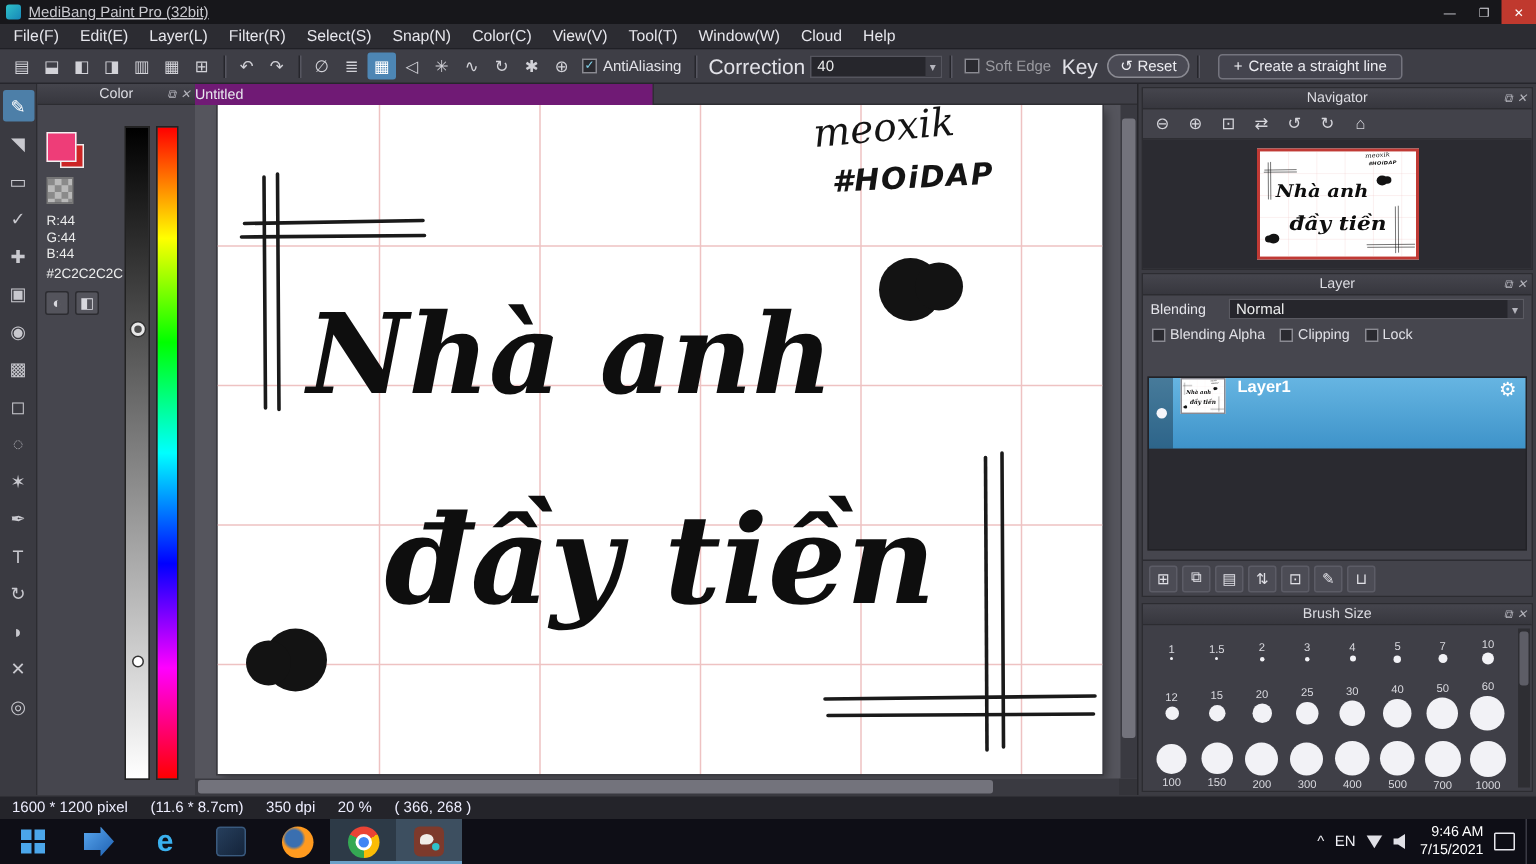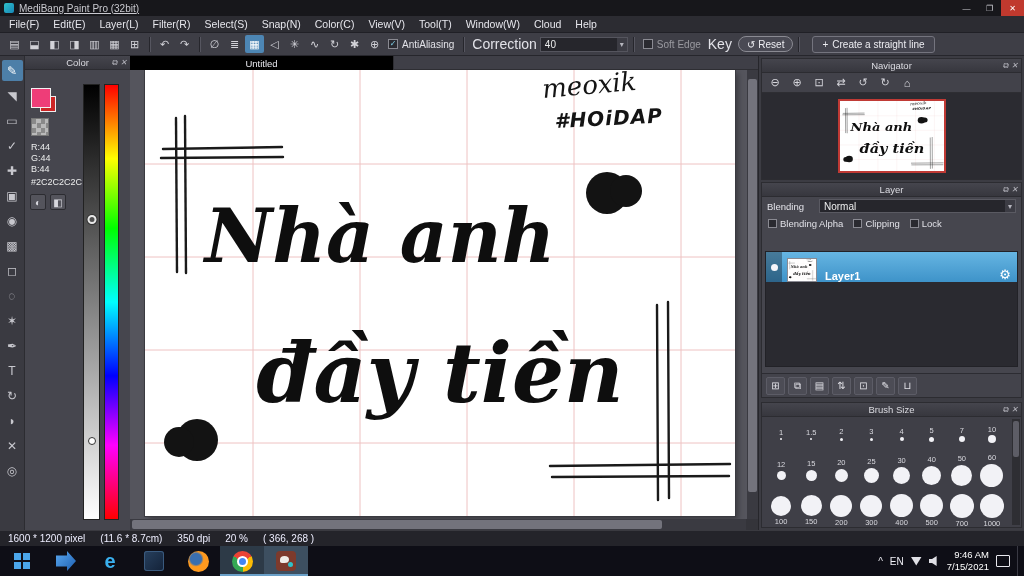--- a/index.html
+++ b/index.html
@@ -55,21 +55,21 @@
   .gray-bar{position:absolute;left:58px;top:14px;width:17px;bottom:10px;background:linear-gradient(#000,#fff);border:1px solid #222;}
   .hue-bar{position:absolute;left:79px;top:14px;width:15px;bottom:10px;border:1px solid #222;
     background:linear-gradient(#f00 0%,#ff0 17%,#0f0 33%,#0ff 50%,#00f 67%,#f0f 83%,#f00 100%);}
   .marker{position:absolute;left:50%;transform:translateX(-50%);border-radius:50%;}
   .m1{top:30%;width:9px;height:9px;border:2px solid #e8e8e8;box-shadow:0 0 0 1px #333;}
   .m2{top:81%;width:8px;height:8px;border:1.5px solid #333;background:#fff;}
 
   
   .canvas-area{position:absolute;left:130px;top:0;width:628px;height:100%;background:#55555d;}
   .tabstrip{position:absolute;top:0;left:0;right:0;height:14px;background:#3f3f47;border-bottom:1px solid #2e2e33;}
-  .tab{width:264px;height:14px;background:#000000;border-right:1px solid #2e2e33;display:flex;align-items:center;justify-content:center;font-size:9.5px;color:#e8e8ee;}
+  .tab{width:306px;height:14px;background:#701a75;border-right:1px solid #2e2e33;display:flex;align-items:center;justify-content:flex-start;font-size:9.5px;color:#e8e8ee;}
   .canvas-wrap{position:absolute;top:14px;left:0;right:12px;bottom:11px;overflow:hidden;}
   #main-canvas{position:absolute;left:15px;top:0;box-shadow:0 0 0 1px #3a3a40,3px 3px 6px rgba(0,0,0,.35);}
   .t-hand1{font:italic 400 26px "DejaVu Serif",serif;fill:#141414;}
   .t-hand2{font:italic 700 20px "DejaVu Sans",sans-serif;fill:#141414;letter-spacing:1px;}
   .t-big{font:italic 700 74px "DejaVu Serif",serif;fill:#0e0e0e;}
   .t-big2{font:italic 700 82px "DejaVu Serif",serif;fill:#0e0e0e;}
   .vscroll{position:absolute;right:0;top:14px;bottom:11px;width:11px;background:#3a3a41;}
   .vscroll .thumb{position:absolute;left:1px;right:1px;top:2%;height:92%;background:#73737c;border-radius:2px;}
   .hscroll{position:absolute;left:0;right:12px;bottom:0;height:11px;background:#3a3a41;}
   .hscroll .thumb{position:absolute;top:1px;bottom:1px;left:2px;width:86%;background:#73737c;border-radius:2px;}
@@ -92,21 +92,21 @@
   .lrow{display:flex;align-items:center;padding:0 5px;height:18px;}
   .lrow .lbl{width:52px;font-size:9.5px;color:#e4e4ea;}
   .slider{flex:1;height:9px;background:#26262b;border:1px solid #1d1d22;position:relative;}
   .slider .fill{position:absolute;inset:0;width:100%;background:linear-gradient(#7cb9e2,#4d94c7);}
   .lrow .val{width:36px;text-align:right;font-size:9.5px;color:#e4e4ea;}
   .select{flex:1;height:14px;background:#26262c;border:1px solid #5a5a62;display:flex;align-items:center;justify-content:space-between;padding-left:4px;font-size:10px;color:#eceded;}
   .checks{display:flex;align-items:center;gap:10px;padding:0 6px;height:16px;}
   .chk{display:flex;align-items:center;gap:3px;font-size:9.5px;color:#e0e0e6;white-space:nowrap;}
   .chk .cbox{width:9px;height:9px;}
   .layer-list{position:absolute;top:54px;left:3px;right:3px;height:116px;background:#2a2a30;border:1px solid #222227;}
-  .layer-row{height:30px;display:flex;align-items:flex-end;background:linear-gradient(180deg,#66b5e2,#3e93c9);}
+  .layer-row{height:47px;display:flex;align-items:flex-start;background:linear-gradient(180deg,#66b5e2,#3e93c9);}
   .vis{width:16px;height:100%;background:rgba(15,15,20,.35);display:flex;align-items:center;justify-content:center;}
   .dot{width:7px;height:7px;border-radius:50%;background:#f5f5fa;}
   .lthumb{width:30px;height:24px;background:#fff;border:1px solid #8a8a92;margin-left:5px;overflow:hidden;}
   .lname{margin-left:8px;font-size:11px;font-weight:bold;color:#fff;}
   .gear{margin-left:auto;margin-right:6px;color:#fff;font-size:13px;}
   .layer-actions{position:absolute;left:0;right:0;bottom:0;height:24px;background:#43434b;border-top:1px solid #2c2c32;display:flex;align-items:center;gap:3px;padding:0 4px;}
   .lbtn{width:19px;height:18px;border:1px solid #5c5c66;border-radius:2px;background:#4c4c55;color:#e0e0e6;font-size:10px;display:flex;align-items:center;justify-content:center;}
 
   .brush-grid{position:absolute;top:14px;left:0;right:0;bottom:0;display:grid;grid-template-columns:repeat(8,1fr);padding:2px 14px 2px 4px;background:#3f3f47;}
   .bcell{display:flex;flex-direction:column;align-items:center;justify-content:center;gap:1px;}

